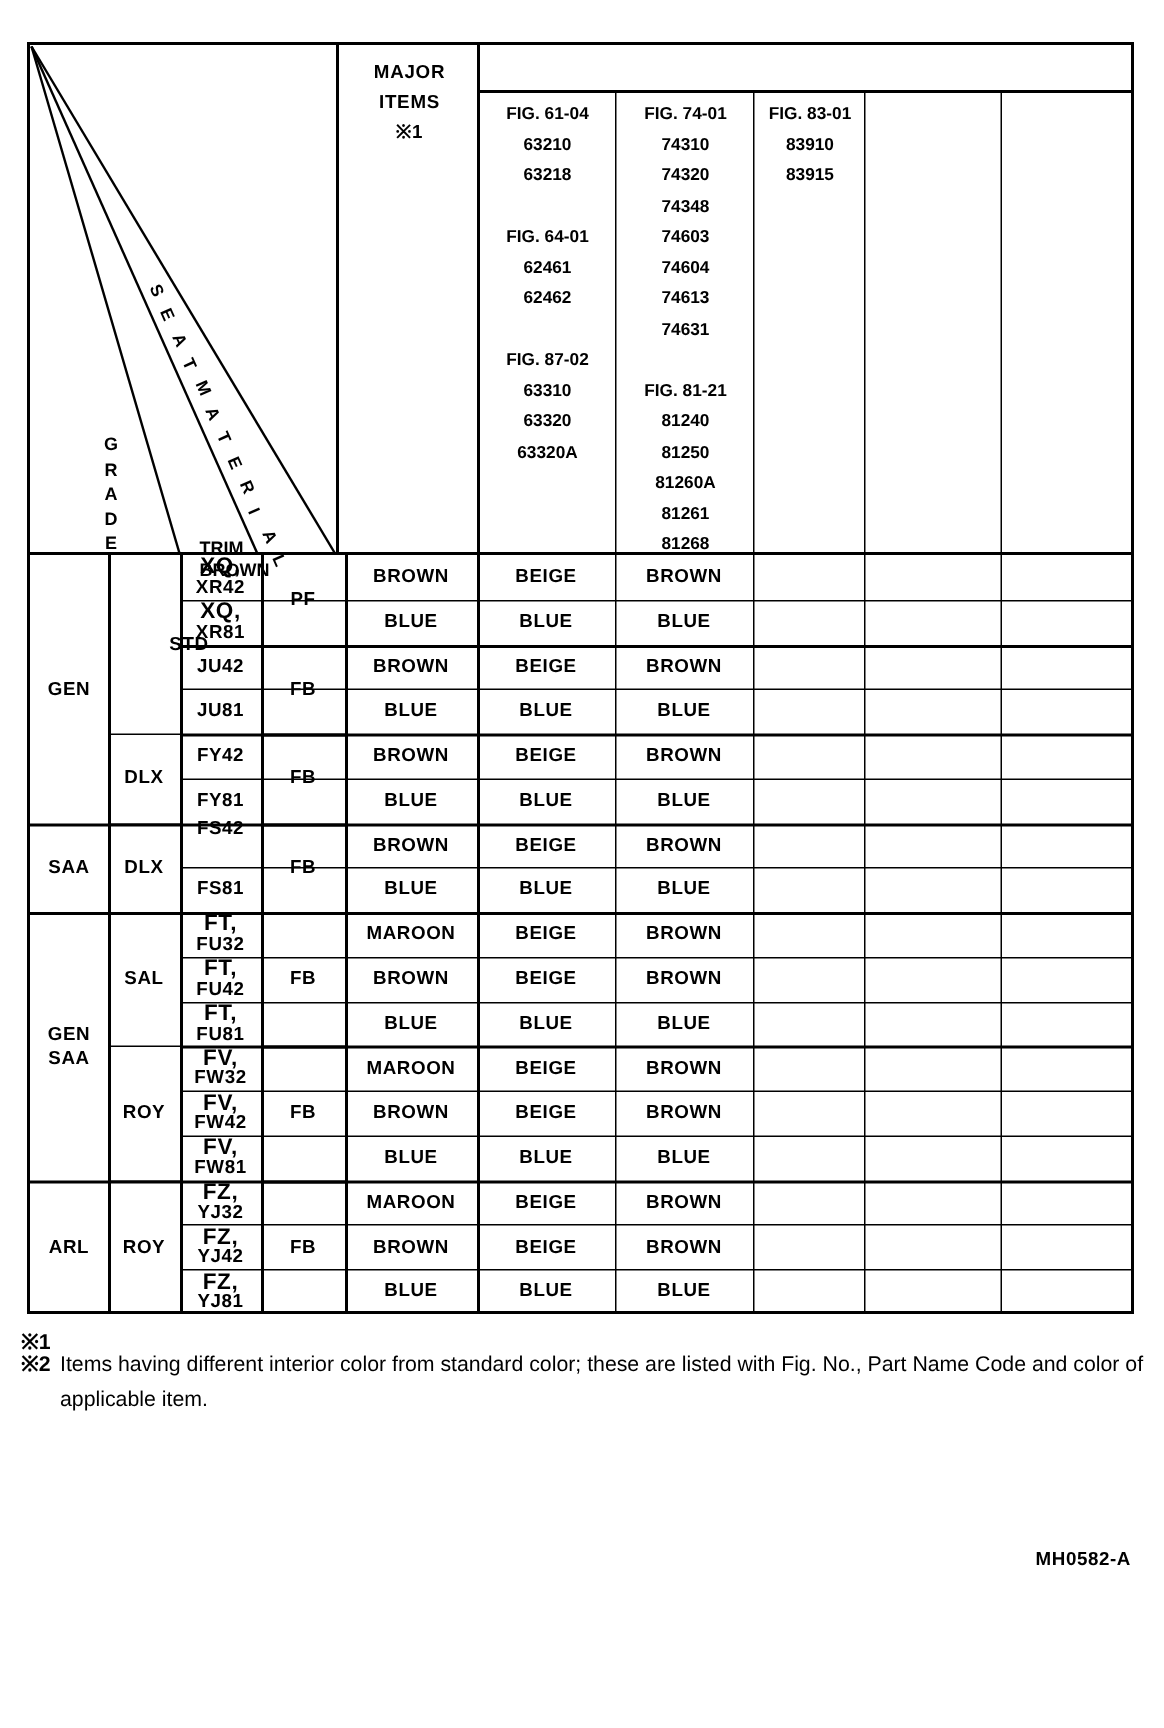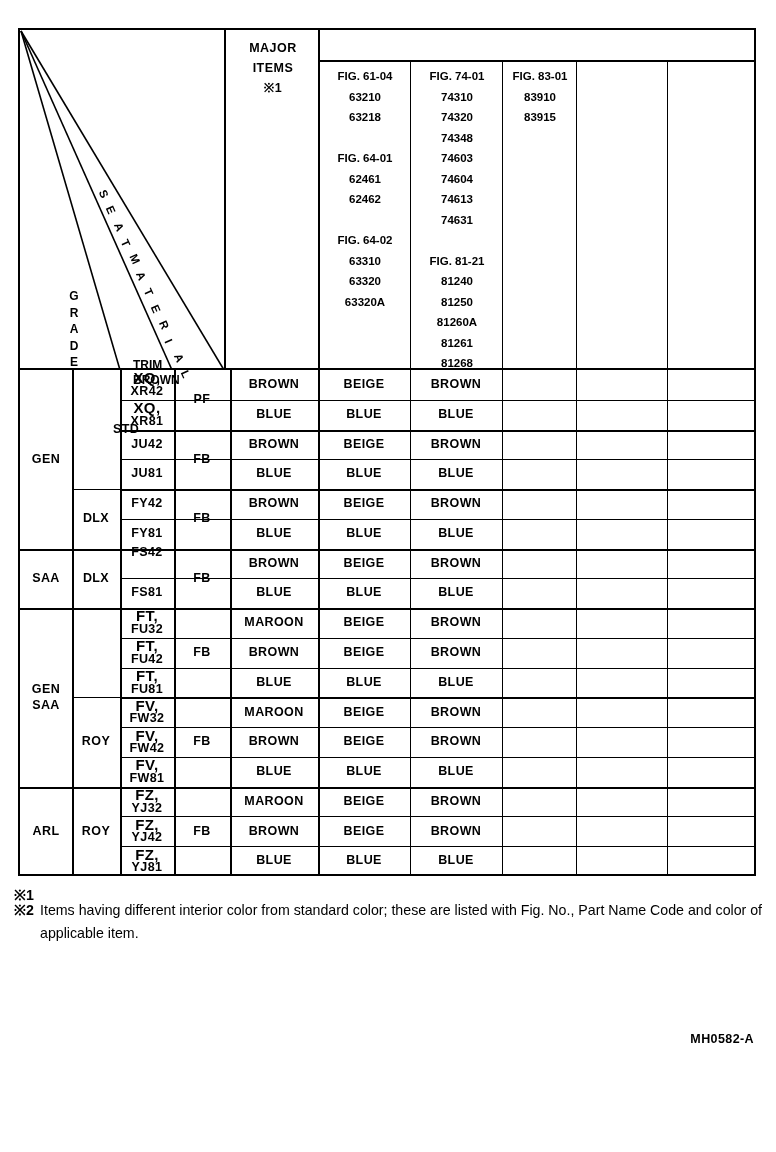--- a/index.html
+++ b/index.html
@@ -143,21 +143,21 @@
 
     <div id="figCols">
         <div class="fig-col" style="left: 300px; width: 90px;">FIG. 61-04
 63210
 63218
 
 FIG. 64-01
 62461
 62462
 
-FIG. 64-02
+FIG. 87-02
 63310
 63320
 63320A</div>
         <div class="fig-col" style="left: 392px; width: 90px;">FIG. 74-01
 74310
 74320
 74348
 74603
 74604
 74613
@@ -193,20 +193,21 @@
         <div class="cell " style="left: 0px; top: 238.118px; width: 52px; height: 178.588px; white-space: pre-line; line-height: 16px;">GEN
 SAA</div>
         <div class="seg" style="left: 0px; top: 238.118px; width: 100px; height: 2px;"></div>
         <div class="cell " style="left: 0px; top: 416.706px; width: 52px; height: 89.2941px; white-space: pre-line; line-height: 16px;">ARL</div>
         <div class="seg" style="left: 0px; top: 416.706px; width: 100px; height: 2px;"></div>
         <div class="cell " style="left: 52px; top: 0px; width: 32px; height: 119.059px; margin-left: 38px;">STD</div>
         <div class="cell " style="left: 52px; top: 119.059px; width: 48px; height: 59.5294px;">DLX</div>
         <div class="seg" style="left: 52px; top: 119.059px; width: 48px; height: 1px;"></div>
         <div class="cell " style="left: 52px; top: 178.588px; width: 48px; height: 59.5294px;">DLX</div>
         <div class="seg" style="left: 52px; top: 178.588px; width: 48px; height: 1px;"></div>
+        <div class="cell " style="left: 52px; top: 238.118px; width: 48px; height: 89.2941px;">SAL</div>
         <div class="seg" style="left: 52px; top: 238.118px; width: 48px; height: 1px;"></div>
         <div class="cell " style="left: 52px; top: 327.412px; width: 48px; height: 89.2941px;">ROY</div>
         <div class="seg" style="left: 52px; top: 327.412px; width: 48px; height: 1px;"></div>
         <div class="cell " style="left: 52px; top: 416.706px; width: 48px; height: 89.2941px;">ROY</div>
         <div class="seg" style="left: 52px; top: 416.706px; width: 48px; height: 1px;"></div>
         <div class="cell " style="left: 154px; top: 0px; width: 56px; height: 59.5294px;">PF</div>
         <div class="cell " style="left: 154px; top: 59.5294px; width: 56px; height: 59.5294px;">FB</div>
         <div class="seg" style="left: 154px; top: 59.5294px; width: 56px; height: 2px;"></div>
         <div class="cell " style="left: 154px; top: 119.059px; width: 56px; height: 59.5294px;">FB</div>
         <div class="seg" style="left: 154px; top: 119.059px; width: 56px; height: 2px;"></div>

